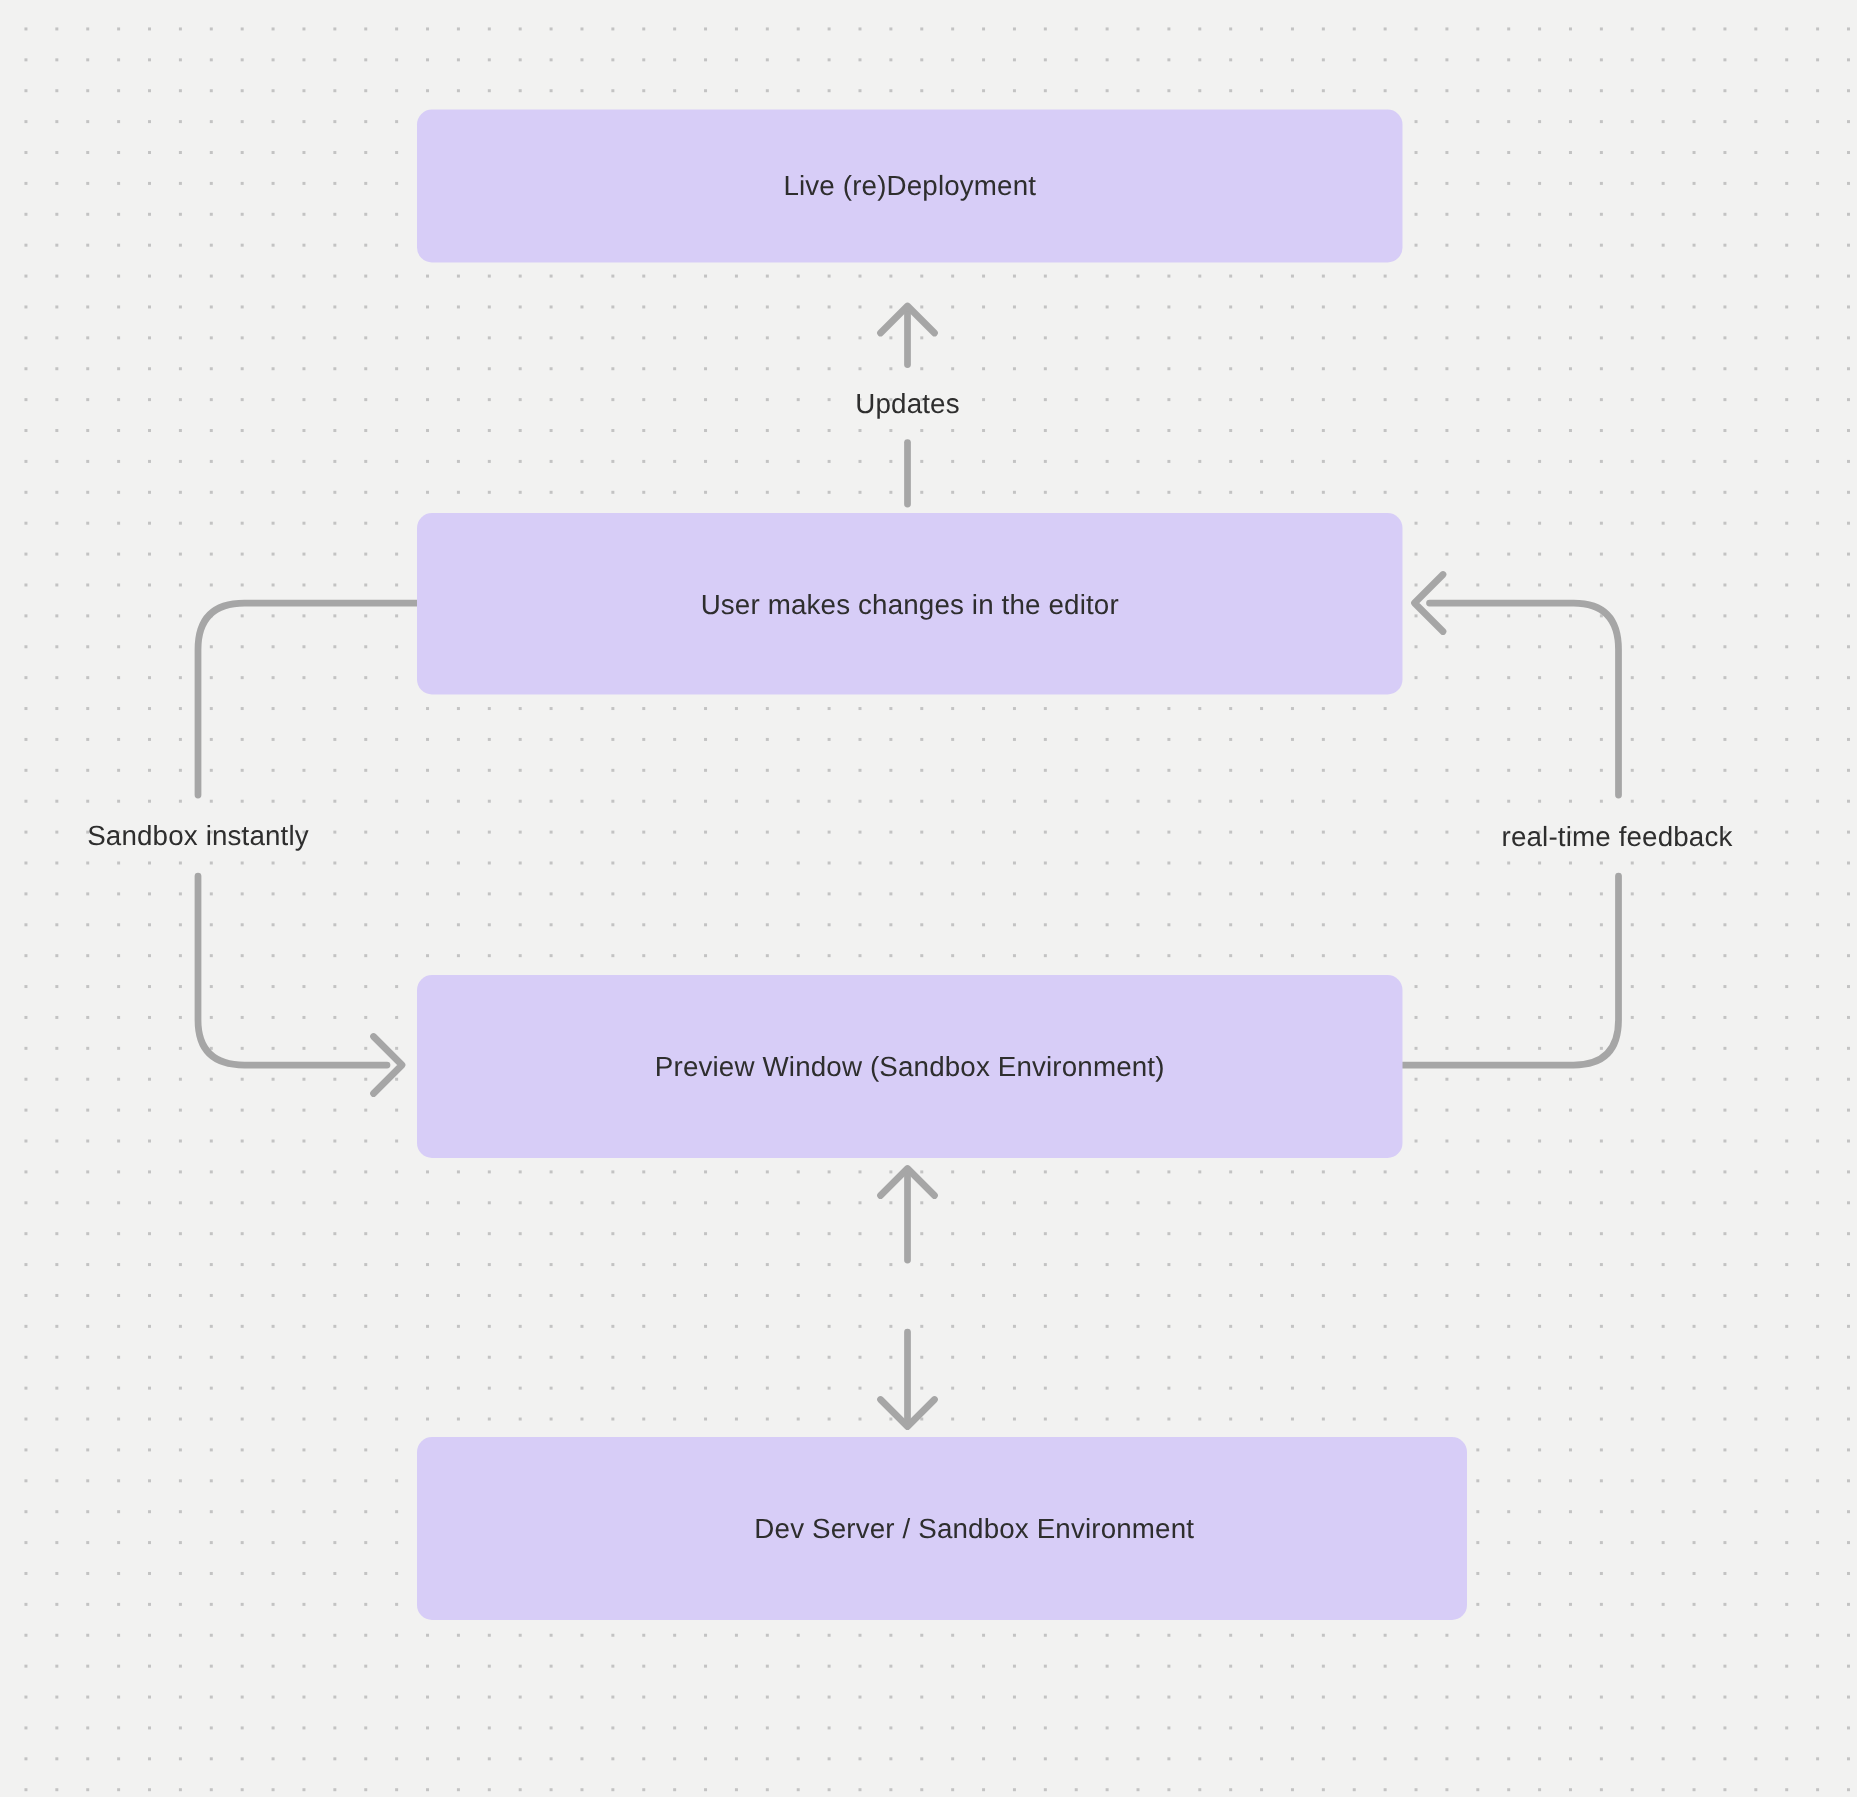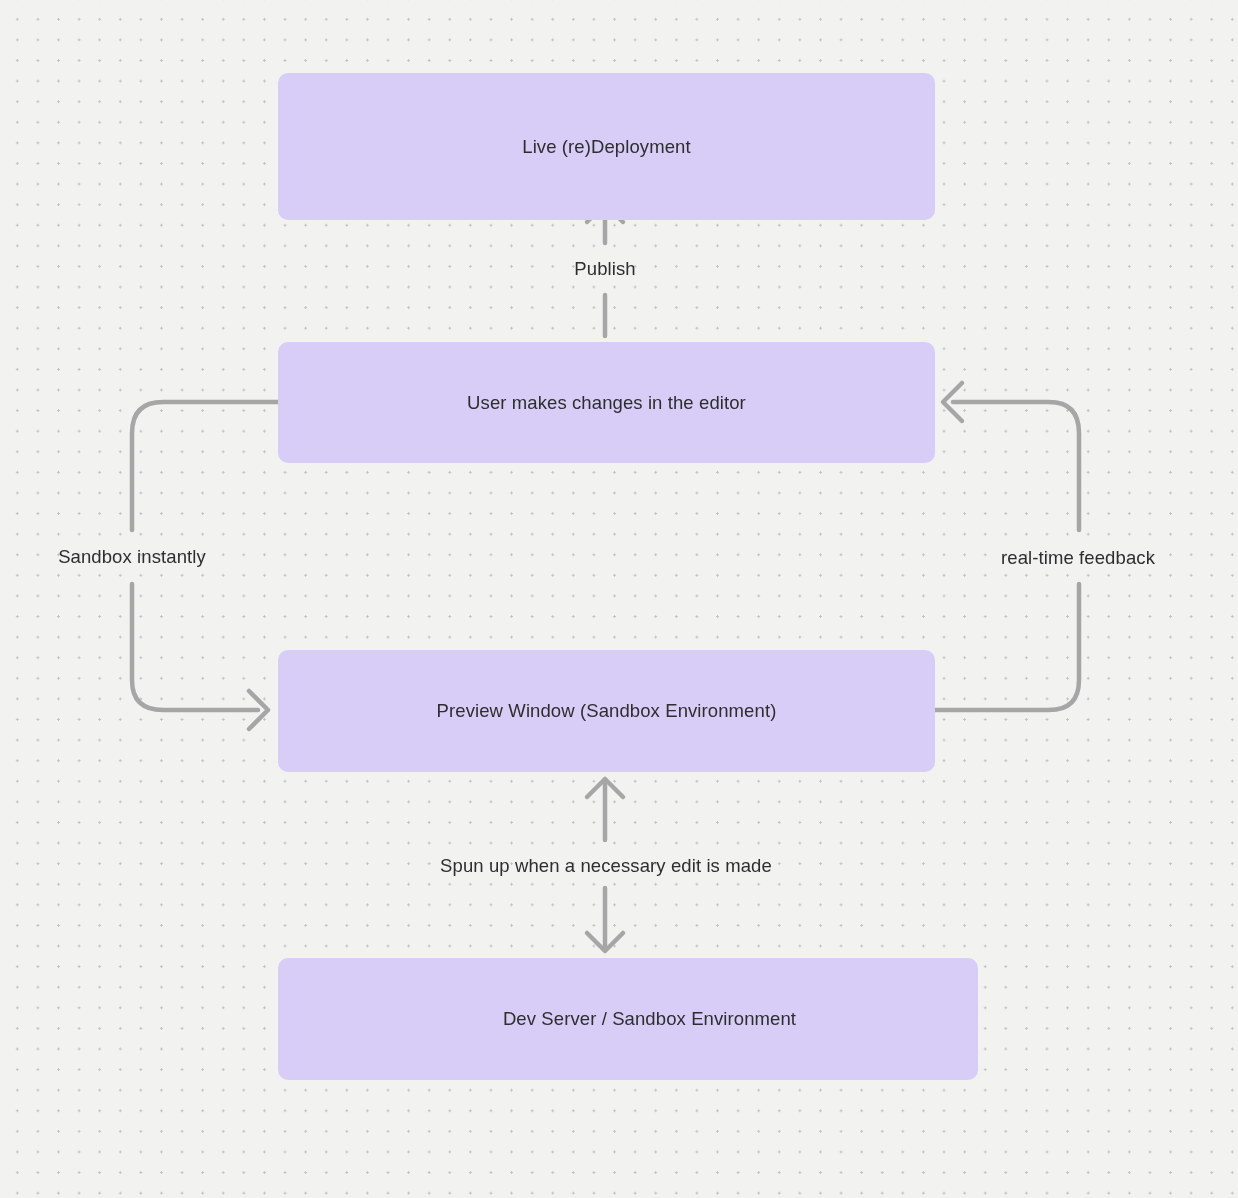--- a/index.html
+++ b/index.html
@@ -41,21 +41,21 @@
     background: #d7cdf7;
     border-radius: 10px;
     display: flex;
     align-items: center;
     justify-content: center;
     color: #2e2e2e;
     font-size: 18.5px;
     letter-spacing: 0.1px;
     white-space: nowrap;
   }
-  #node-live     { top: 73px;  height: 147px; }
+  #node-live     { top: 73px;  height: 102px; }
   #node-editor   { top: 342px; height: 121px; }
   #node-preview  { top: 650px; height: 122px; }
   #node-dev      { top: 958px; height: 122px; padding-left: 43px; }
   .edge-label {
     position: absolute;
     transform: translate(-50%, -50%);
     color: #2e2e2e;
     font-size: 18.5px;
     letter-spacing: 0.1px;
     white-space: nowrap;
@@ -107,18 +107,17 @@
   </div>
 
   <div class="node" id="node-preview">
     <span>Preview Window (Sandbox Environment)</span>
   </div>
 
   <div class="node" id="node-dev">
     <span>Dev Server / Sandbox Environment</span>
   </div>
 
-  <div class="edge-label" id="label-publish">Publish</div>
+  <div class="edge-label" id="label-publish">Updates</div>
   <div class="edge-label" id="label-updates">Sandbox instantly</div>
   <div class="edge-label" id="label-feedback">real-time feedback</div>
-  <div class="edge-label" id="label-spunup">Spun up when a necessary edit is made</div>
 
 </div>
 
 </body></html>

